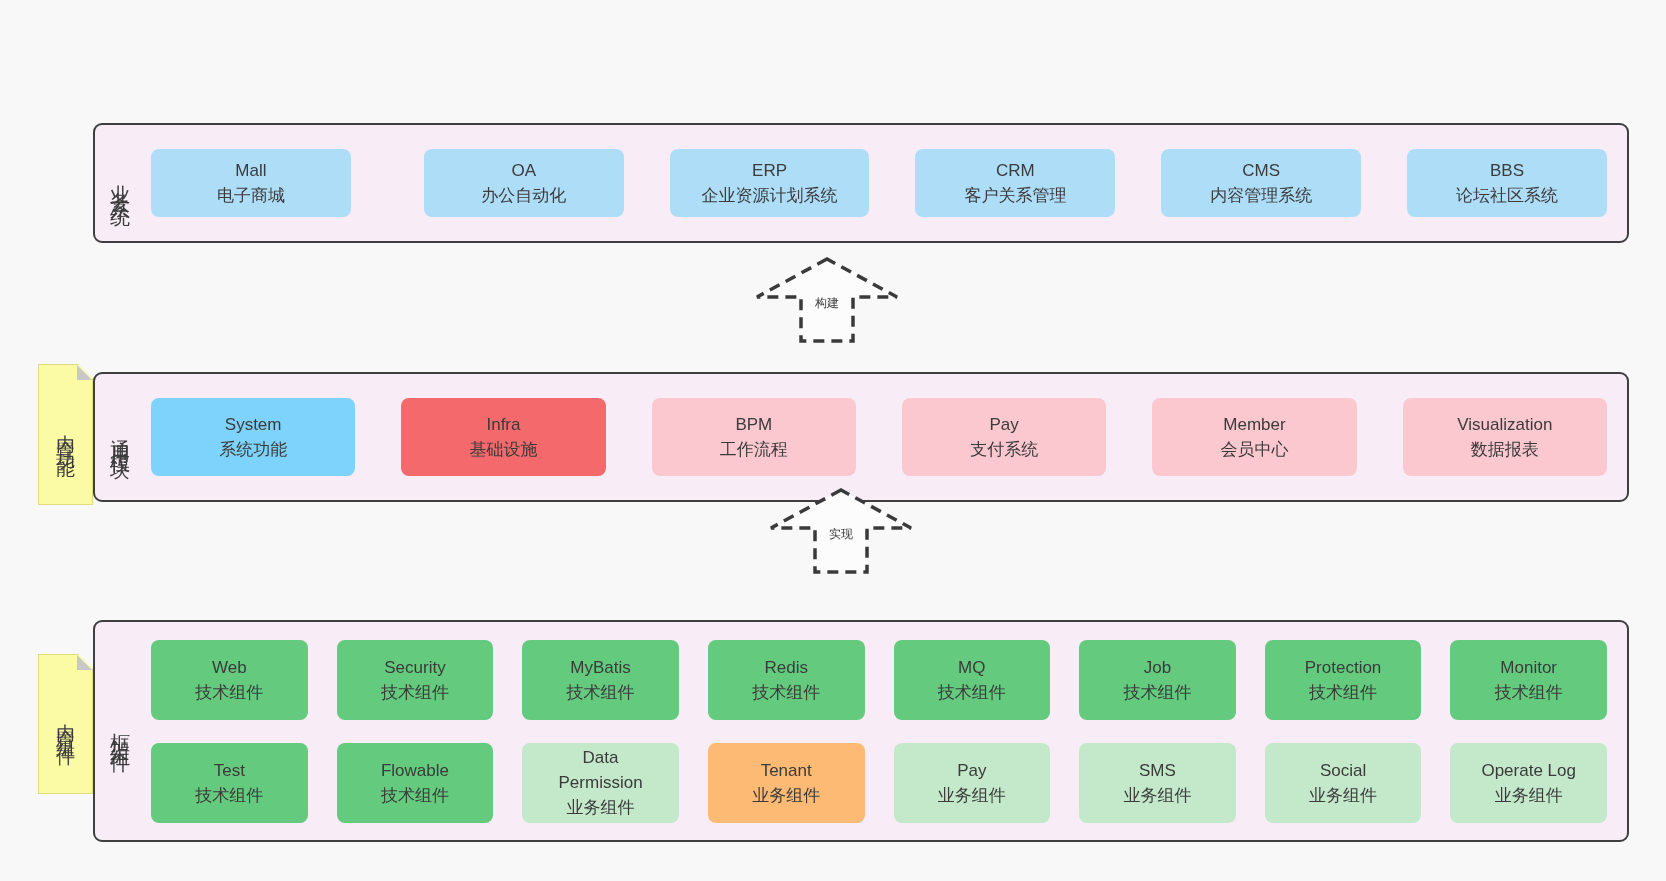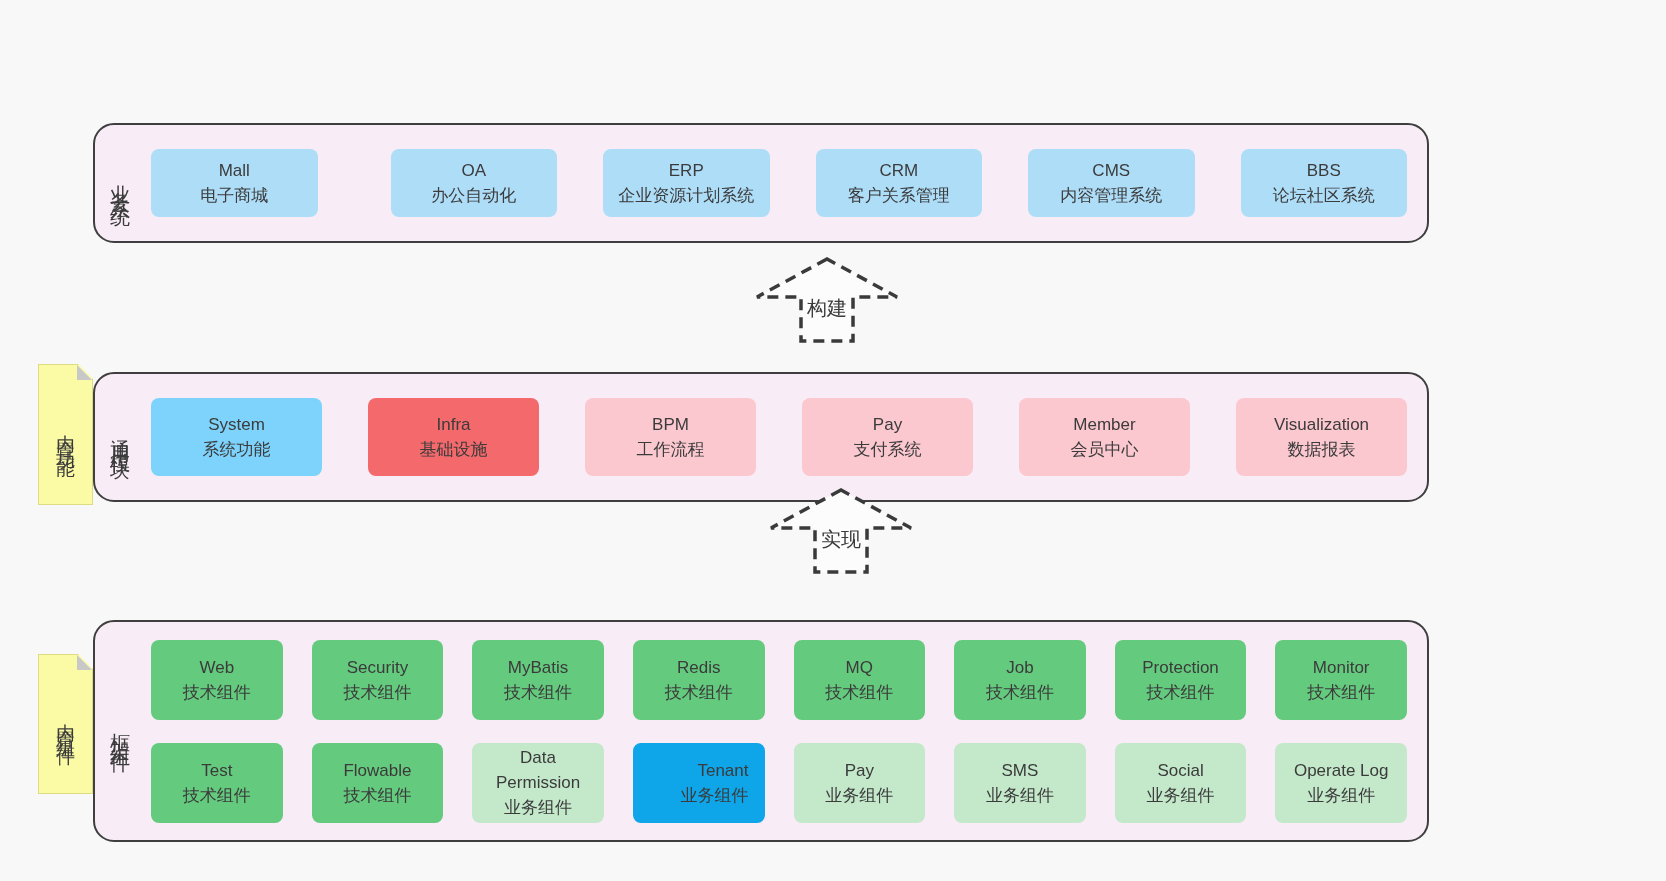--- a/index.html
+++ b/index.html
@@ -6,24 +6,24 @@
   body {
     width:1666px; height:881px;
     background:#f8f8f8;
     font-family:"Liberation Sans", sans-serif;
     color:#3b3b3b;
     position:relative;
     overflow:hidden;
   }
   .band {
     position:absolute;
-    left:93px; width:1336px;
+    left:93px; width:1536px;
     background:#f8edf6;
     border:2px solid #3f3f3f;
-    border-radius:21px;
+    border-radius:9px;
     box-sizing:border-box;
     display:flex;
   }
   .band-business   { top:123px; height:120px; }
   .band-modules    { top:372px; height:130px; }
   .band-components { top:620px; height:222px; }
   .band-label {
     width:52px; flex:0 0 52px;
     display:flex; align-items:center; justify-content:center;
     writing-mode:vertical-rl;
@@ -82,21 +82,21 @@
     z-index:2;
   }
   .arrow-1 { left:752px; top:255px; }
   .arrow-2 { left:766px; top:486px; }
   .arrow svg { display:block; width:150px; height:90px; }
   .arrow-label {
     position:absolute;
     left:50%; top:40px;
     transform:translateX(-50%);
     background:#fcfcfc;
-    font-size:20px;
+    font-size:12px;
     padding:0 3px;
     color:#3b3b3b;
     white-space:nowrap;
   }
 </style>
 </head>
 <body>
 
 <div class="band band-business">
   <div class="band-label">业务系统</div>
@@ -219,21 +219,21 @@
         <div class="s">技术组件</div>
       </div>
       <div class="box" style="background: rgb(100, 202, 126);">
         <div class="t">Flowable</div>
         <div class="s">技术组件</div>
       </div>
       <div class="box" style="background: rgb(195, 232, 202);">
         <div class="t">Data Permission</div>
         <div class="s">业务组件</div>
       </div>
-      <div class="box" style="background: #0ea5e9; align-items: flex-end;">
+      <div class="box" style="background: #fdba74;">
         <div class="t">Tenant</div>
         <div class="s">业务组件</div>
       </div>
       <div class="box" style="background: rgb(195, 232, 202);">
         <div class="t">Pay</div>
         <div class="s">业务组件</div>
       </div>
       <div class="box" style="background: rgb(195, 232, 202);">
         <div class="t">SMS</div>
         <div class="s">业务组件</div>

